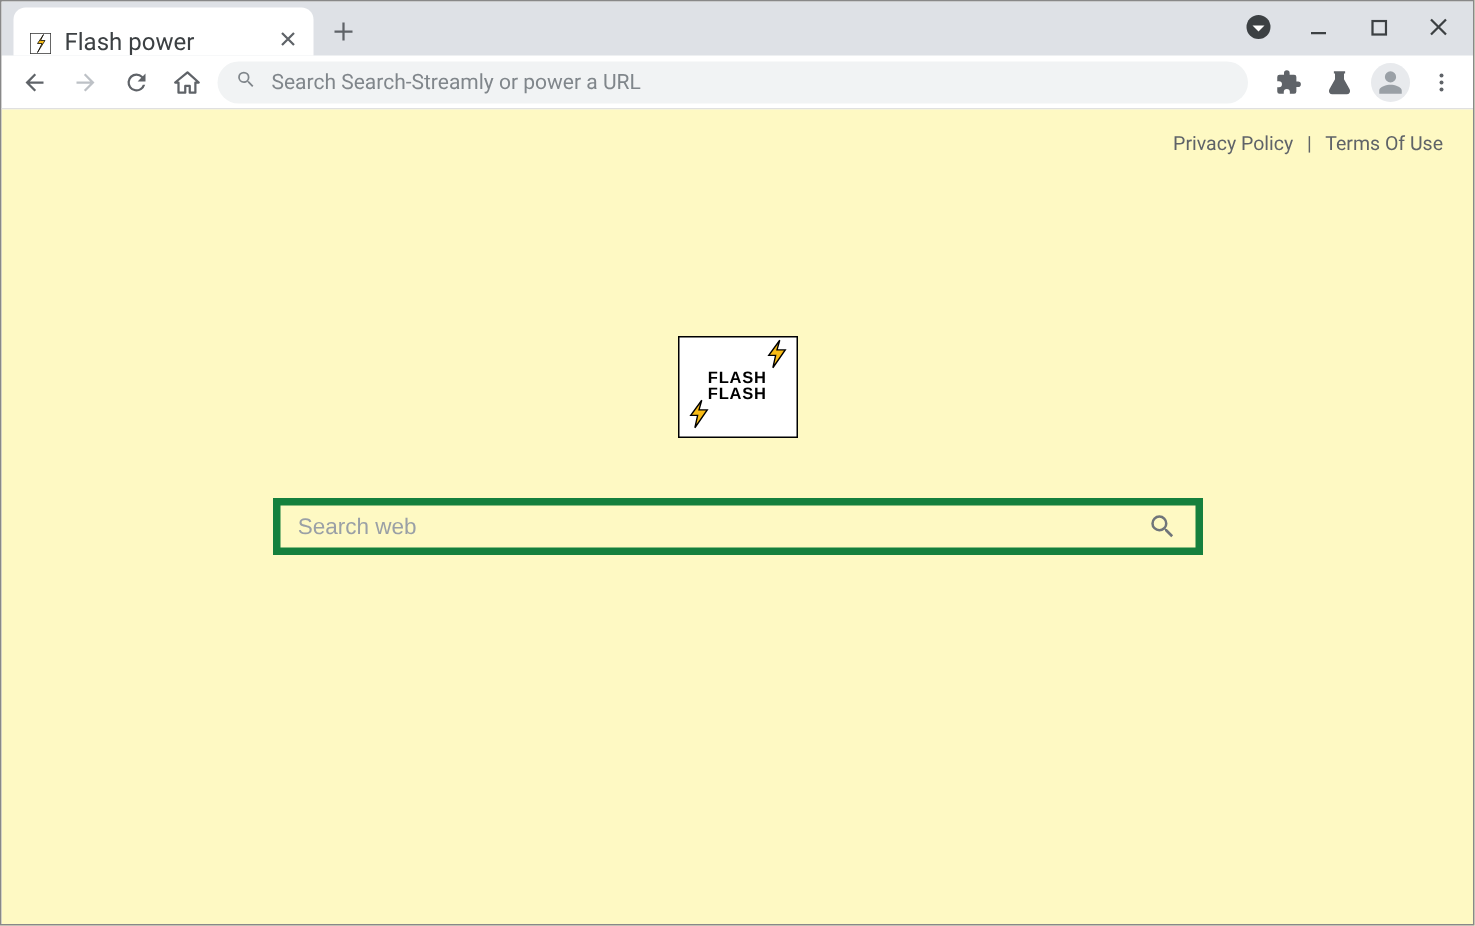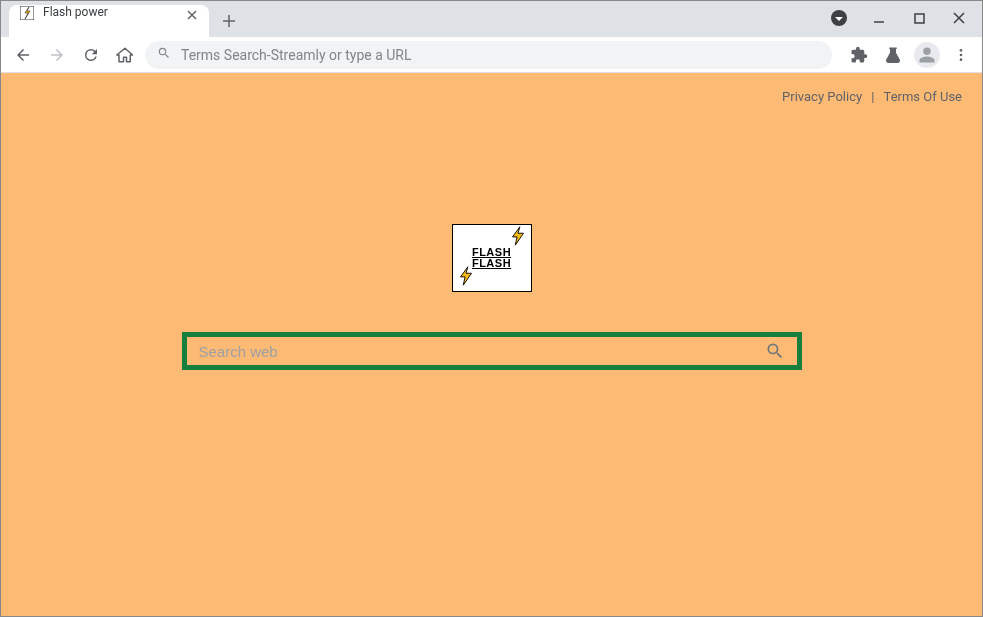--- a/index.html
+++ b/index.html
@@ -18,23 +18,23 @@
       align-items: flex-end;
       padding-left: 8px;
       position: relative;
     }
     .tab {
       background: #fff;
       height: 32px;
       width: 200px;
       border-radius: 8px 8px 0 0;
       display: flex;
-      align-items: flex-start;
+      align-items: flex-end;
       padding: 0 10px;
-      font-size: 12px;
+      font-size: 16px;
       color: #3c4043;
       gap: 8px;
     }
     .tab-favicon {
       width: 16px;
       height: 16px;
       display: flex;
       align-items: center;
       justify-content: center;
     }
@@ -116,21 +116,21 @@
     .avatar {
       width: 26px;
       height: 26px;
       border-radius: 50%;
       background: #e8eaed;
       display: flex;
       align-items: center;
       justify-content: center;
     }
     .page {
-      background: #fdba74;
+      background: #fef9c3;
       height: calc(617px - 36px - 36px - 2px);
       position: relative;
     }
     .top-links {
       text-align: right;
       padding: 16px 20px 0 0;
       font-size: 13px;
       color: #5f6368;
     }
     .top-links a { color: #5f6368; text-decoration: none; }
@@ -152,21 +152,20 @@
       align-items: center;
       justify-content: center;
     }
     .logo-text {
       font-family: Arial, sans-serif;
       font-weight: 700;
       font-size: 11px;
       line-height: 11px;
       text-align: center;
       letter-spacing: 0.5px;
-      text-decoration: underline;
     }
     .bolt { position: absolute; }
     .bolt.top-right { top: 0px; right: 2px; }
     .bolt.bottom-left { bottom: 0px; left: 2px; }
     .search-box {
       margin-top: 40px;
       width: 620px;
       height: 38px;
       border: 5px solid #15803d;
       display: flex;
@@ -257,21 +256,21 @@
     <svg width="18" height="18" viewBox="0 0 24 24">
         <path d="M12 3l10 9h-3v9h-5v-6h-4v6H4v-9H1z" fill="none" stroke="#5f6368" stroke-width="2" stroke-linejoin="round"></path>
       </svg>
   </div>
   <div class="omnibox">
     <span>
       <svg width="14" height="14" viewBox="0 0 24 24">
           <path d="M15.5 14h-.79l-.28-.27A6.47 6.47 0 0 0 16 9.5 6.5 6.5 0 1 0 9.5 16c1.61 0 3.09-.59 4.23-1.57l.27.28v.79l5 5L20.49 19l-5-4.99zM9.5 14A4.5 4.5 0 1 1 14 9.5 4.5 4.5 0 0 1 9.5 14z" fill="#80868b"></path>
         </svg>
     </span>
-    <span>Terms Search-Streamly or type a URL</span>
+    <span>Search Search-Streamly or power a URL</span>
   </div>
   <div class="toolbar-right">
     <div class="toolbar-icon">
       <svg width="18" height="18" viewBox="0 0 24 24">
           <path d="M20.5 11H19V7a2 2 0 0 0-2-2h-4V3.5a2.5 2.5 0 0 0-5 0V5H4a2 2 0 0 0-2 2v3.8h1.5a2.7 2.7 0 0 1 0 5.4H2V20a2 2 0 0 0 2 2h3.8v-1.5a2.7 2.7 0 0 1 5.4 0V22H17a2 2 0 0 0 2-2v-4h1.5a2.5 2.5 0 0 0 0-5z" fill="#5f6368"></path>
         </svg>
     </div>
     <div class="toolbar-icon">
       <svg width="18" height="18" viewBox="0 0 24 24">
           <path d="M7 2h10v2h-1v5l5 9a3 3 0 0 1-2.6 4.5H5.6A3 3 0 0 1 3 18l5-9V4H7V2z" fill="#5f6368"></path>

